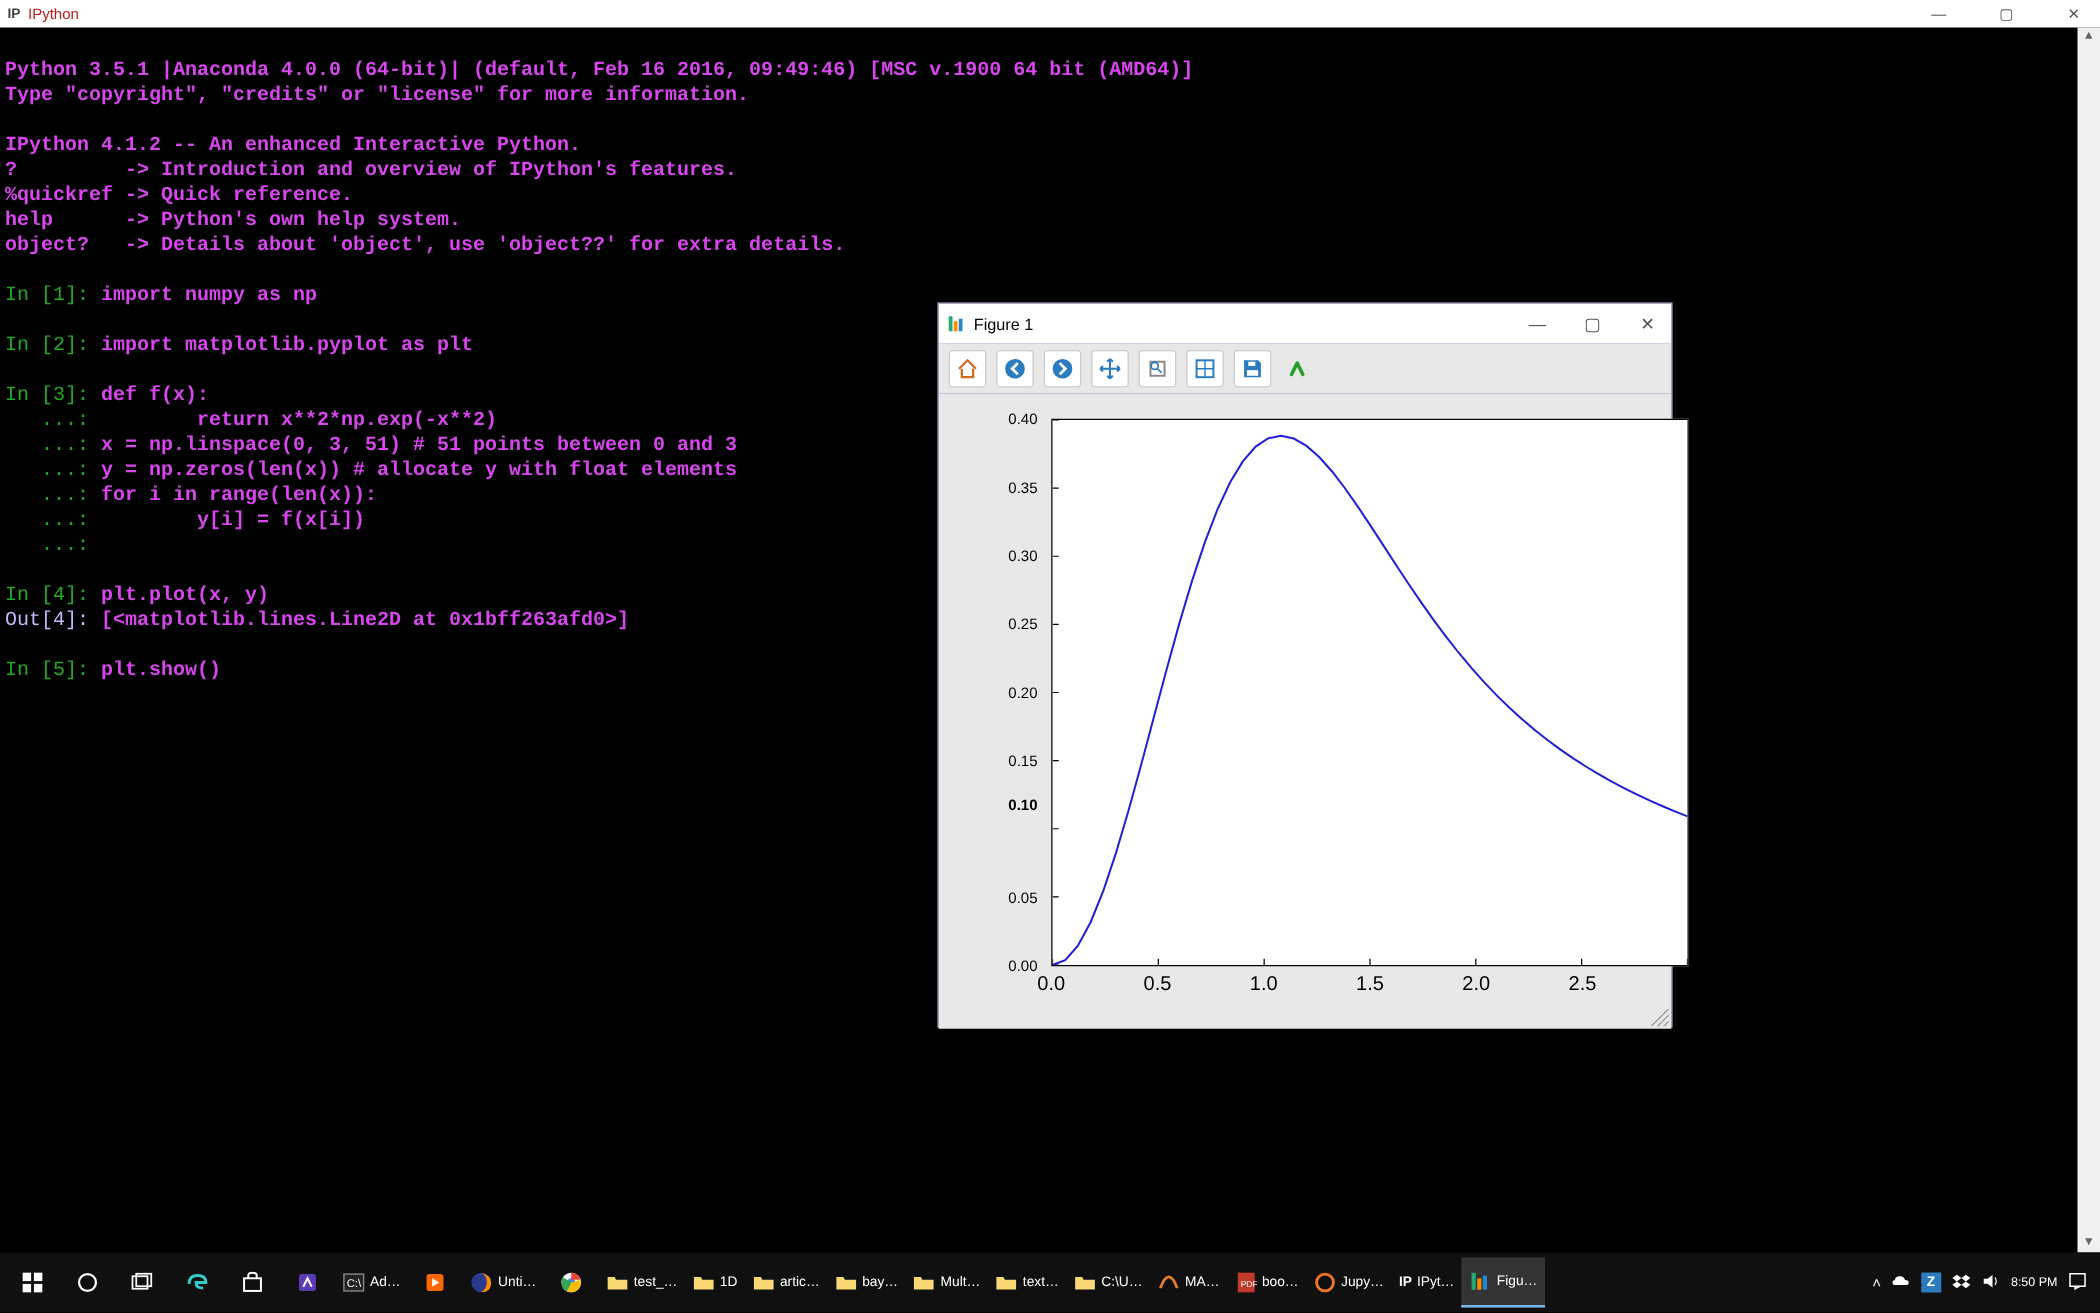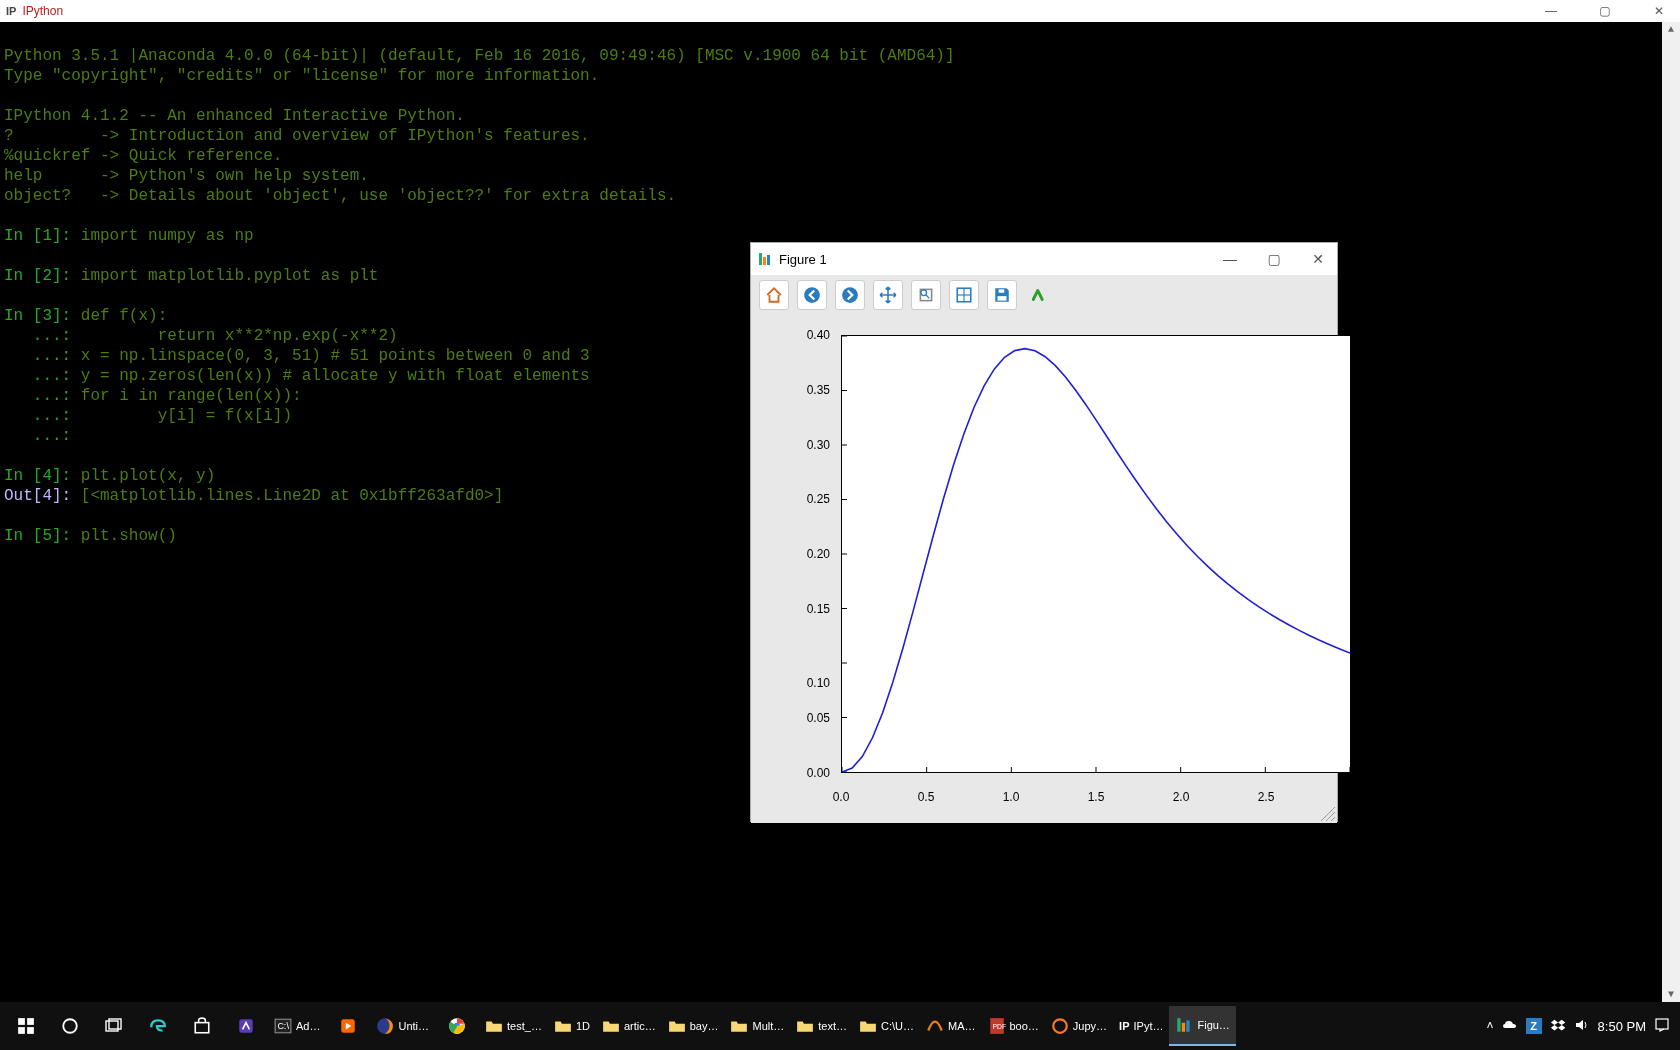--- a/index.html
+++ b/index.html
@@ -36,21 +36,21 @@
   
   .terminal {
     padding: 4px 4px;
     line-height: 20px;
     white-space: pre;
     color: #d7d7d7;
     position: relative;
   }
   .green { color: #22aa22; }
   .red { color: #c4b5fd; }
-  .gray { color: #4d7c0f; }
+  .gray { color: #d946ef; font-weight: bold; }
   
   .figure-window {
     position: absolute;
     left: 750px;
     top: 242px;
     width: 588px;
     height: 580px;
     background: #4c1d95;
     border: 1px solid #aaa;
     box-shadow: 5px 5px 12px rgba(0,0,0,0.3);
@@ -119,24 +119,24 @@
     color: #000;
   }
   .y-tick {
     position: absolute;
     right: 6px;
     transform: translateY(-50%);
   }
   .x-ticks {
     position: absolute;
     left: 90px;
-    top: 471px;
+    top: 460px;
     width: 510px;
     height: 24px;
-    font-size: 12px;
+    font-size: 16px;
     color: #000;
   }
   .x-tick { position: absolute; transform: translateX(-50%); top: 4px; }
   
   .main-scroll {
     position: absolute;
     right: 0;
     top: 22px;
     bottom: 48px;
     width: 18px;
@@ -166,21 +166,21 @@
     display: flex;
     align-items: center;
     justify-content: center;
     gap: 4px;
     padding: 0 6px;
     cursor: pointer;
   }
   .taskbar .tb-btn.active { background: #333; border-bottom: 2px solid #76b9ed; }
   .taskbar .label { font-size: 11px; max-width: 40px; overflow: hidden; text-overflow: ellipsis; white-space: nowrap; }
   .taskbar .tray { margin-left: auto; display: flex; align-items: center; gap: 8px; padding-right: 6px; }
-  .tray .clock { font-size: 13px; text-align: center; }
+  .tray .clock { font-size: 10px; text-align: center; }
   .resize-grip {
     position: absolute;
     right: 2px;
     bottom: 2px;
     width: 14px;
     height: 14px;
     cursor: nwse-resize;
   }
 </style>
 </head>
@@ -292,21 +292,21 @@
     <div class="tool-btn" style="border:none;background:transparent">
         <svg viewBox="0 0 16 16" width="18" height="18">
           <path d="M2 12 L6 4 L10 12" fill="none" stroke="#2a9d2a" stroke-width="2.5" stroke-linecap="round" stroke-linejoin="round"></path>
         </svg>
       </div>
   </div>
   <div class="plot-area">
     <div class="y-ticks" id="y-ticks">
         <div class="y-tick" style="top: 438px;">0.00</div>
         <div class="y-tick" style="top: 383.25px;">0.05</div>
-        <div class="y-tick" style="top: 348px;">0.10</div>
+        <div class="y-tick" style="top: 309px; font-weight: bold;">0.10</div>
         <div class="y-tick" style="top: 273.75px;">0.15</div>
         <div class="y-tick" style="top: 219px;">0.20</div>
         <div class="y-tick" style="top: 164.25px;">0.25</div>
         <div class="y-tick" style="top: 109.5px;">0.30</div>
         <div class="y-tick" style="top: 54.75px; padding-left: 40px;">0.35</div>
         <div class="y-tick" style="top: 0px;">0.40</div>
       </div>
     <div class="plot-canvas">
       <svg id="plot-svg" viewBox="0 0 510 438" preserveAspectRatio="none">
         <g id="tick-marks">

